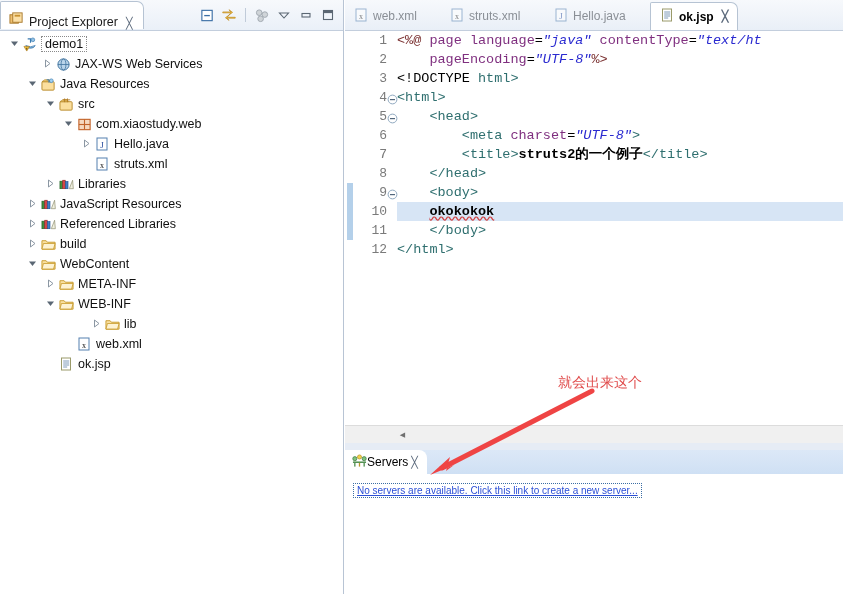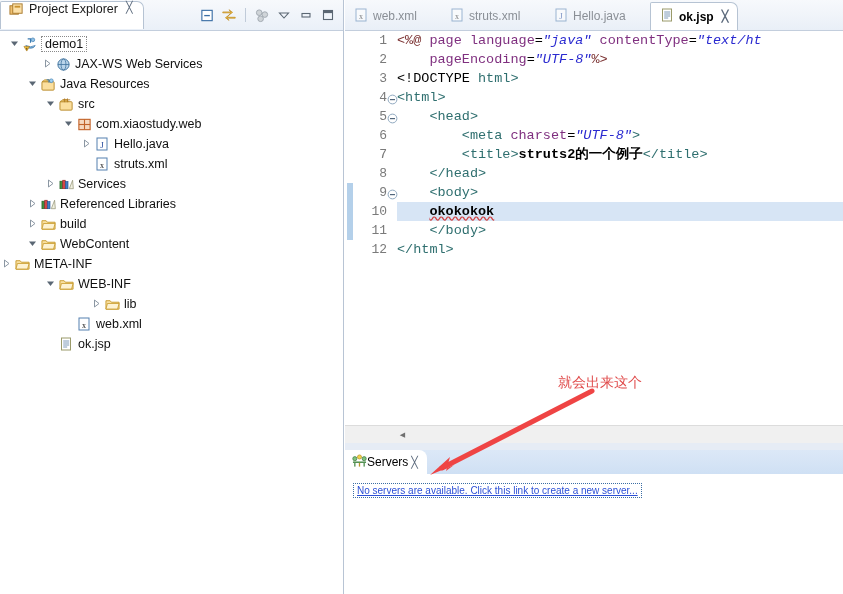--- a/index.html
+++ b/index.html
@@ -32,21 +32,21 @@
     height: 30px;
     background: linear-gradient(to bottom, #f7f9fc 0%, #eaf0f8 100%);
     border-bottom: 1px solid #c3cedd;
   }
   #pe-tab {
     position: absolute;
     left: 0; top: 1px;
     height: 28px;
     padding: 0 10px 0 8px;
     display: flex;
-    align-items: flex-start;
+    align-items: flex-end;
     gap: 5px;
     background: #ffffff;
     border: 1px solid #b6c3d3;
     border-bottom: none;
     border-top-right-radius: 7px;
     border-top-left-radius: 2px;
     box-sizing: border-box;
   }
   #pe-tab .pe-title {
     font-size: 12.5px;
@@ -447,34 +447,48 @@
             <path d="M2.5 1 L2.5 8 L7 4.5 Z" fill="none" stroke="#8b97a3" stroke-width="1"></path>
           </svg></span>
         <span class="ico">
           <svg width="15" height="14" viewBox="0 0 16 14">
             <rect x="1" y="4" width="2.6" height="8" fill="#3f8f3f" stroke="#1f5f1f" stroke-width="0.7"></rect>
             <rect x="4" y="3" width="2.6" height="9" fill="#d94b4b" stroke="#8f2222" stroke-width="0.7"></rect>
             <rect x="7" y="4.5" width="2.6" height="7.5" fill="#3f7fc4" stroke="#1f4f8f" stroke-width="0.7"></rect>
             <path d="M11 12 l3.5 -9 l0.8 9z" fill="#f0f0e0" stroke="#8a8a6a" stroke-width="0.7"></path>
           </svg>
         </span>
-        <span class="lbl">Services</span>
+        <span class="lbl">Libraries</span>
       </div>
       <div class="tnode" style="padding-left: 26px;">
         <span class="arw"><svg width="9" height="9" viewBox="0 0 9 9">
             <path d="M2.5 1 L2.5 8 L7 4.5 Z" fill="none" stroke="#8b97a3" stroke-width="1"></path>
           </svg></span>
         <span class="ico">
           <svg width="15" height="14" viewBox="0 0 16 14">
             <rect x="1" y="4" width="2.6" height="8" fill="#3f8f3f" stroke="#1f5f1f" stroke-width="0.7"></rect>
             <rect x="4" y="3" width="2.6" height="9" fill="#d94b4b" stroke="#8f2222" stroke-width="0.7"></rect>
             <rect x="7" y="4.5" width="2.6" height="7.5" fill="#3f7fc4" stroke="#1f4f8f" stroke-width="0.7"></rect>
             <path d="M11 12 l3.5 -9 l0.8 9z" fill="#f0f0e0" stroke="#8a8a6a" stroke-width="0.7"></path>
           </svg>
         </span>
+        <span class="lbl">JavaScript Resources</span>
+      </div>
+      <div class="tnode" style="padding-left: 26px;">
+        <span class="arw"><svg width="9" height="9" viewBox="0 0 9 9">
+            <path d="M2.5 1 L2.5 8 L7 4.5 Z" fill="none" stroke="#8b97a3" stroke-width="1"></path>
+          </svg></span>
+        <span class="ico">
+          <svg width="15" height="14" viewBox="0 0 16 14">
+            <rect x="1" y="4" width="2.6" height="8" fill="#3f8f3f" stroke="#1f5f1f" stroke-width="0.7"></rect>
+            <rect x="4" y="3" width="2.6" height="9" fill="#d94b4b" stroke="#8f2222" stroke-width="0.7"></rect>
+            <rect x="7" y="4.5" width="2.6" height="7.5" fill="#3f7fc4" stroke="#1f4f8f" stroke-width="0.7"></rect>
+            <path d="M11 12 l3.5 -9 l0.8 9z" fill="#f0f0e0" stroke="#8a8a6a" stroke-width="0.7"></path>
+          </svg>
+        </span>
         <span class="lbl">Referenced Libraries</span>
       </div>
       <div class="tnode" style="padding-left: 26px;">
         <span class="arw"><svg width="9" height="9" viewBox="0 0 9 9">
             <path d="M2.5 1 L2.5 8 L7 4.5 Z" fill="none" stroke="#8b97a3" stroke-width="1"></path>
           </svg></span>
         <span class="ico">
           <svg width="15" height="14" viewBox="0 0 16 14">
             <path d="M1 3.5 h4.5 l1.3 1.6 h8.2 v7.4 h-14z" fill="#fbe3a6" stroke="#c79a2c" stroke-width="1"></path>
             <path d="M2.6 6.4 h12.4 l-1.6 6 h-12.4z" fill="#fdf2d2" stroke="#c79a2c" stroke-width="0.9"></path>
@@ -487,21 +501,21 @@
             <path d="M1 2.5 L8 2.5 L4.5 7 Z" fill="#5a6774"></path>
           </svg></span>
         <span class="ico">
           <svg width="15" height="14" viewBox="0 0 16 14">
             <path d="M1 3.5 h4.5 l1.3 1.6 h8.2 v7.4 h-14z" fill="#fbe3a6" stroke="#c79a2c" stroke-width="1"></path>
             <path d="M2.6 6.4 h12.4 l-1.6 6 h-12.4z" fill="#fdf2d2" stroke="#c79a2c" stroke-width="0.9"></path>
           </svg>
         </span>
         <span class="lbl">WebContent</span>
       </div>
-      <div class="tnode" style="">
+      <div class="tnode" style="padding-left: 44px;">
         <span class="arw"><svg width="9" height="9" viewBox="0 0 9 9">
             <path d="M2.5 1 L2.5 8 L7 4.5 Z" fill="none" stroke="#8b97a3" stroke-width="1"></path>
           </svg></span>
         <span class="ico">
           <svg width="15" height="14" viewBox="0 0 16 14">
             <path d="M1 3.5 h4.5 l1.3 1.6 h8.2 v7.4 h-14z" fill="#fbe3a6" stroke="#c79a2c" stroke-width="1"></path>
             <path d="M2.6 6.4 h12.4 l-1.6 6 h-12.4z" fill="#fdf2d2" stroke="#c79a2c" stroke-width="0.9"></path>
           </svg>
         </span>
         <span class="lbl">META-INF</span>

